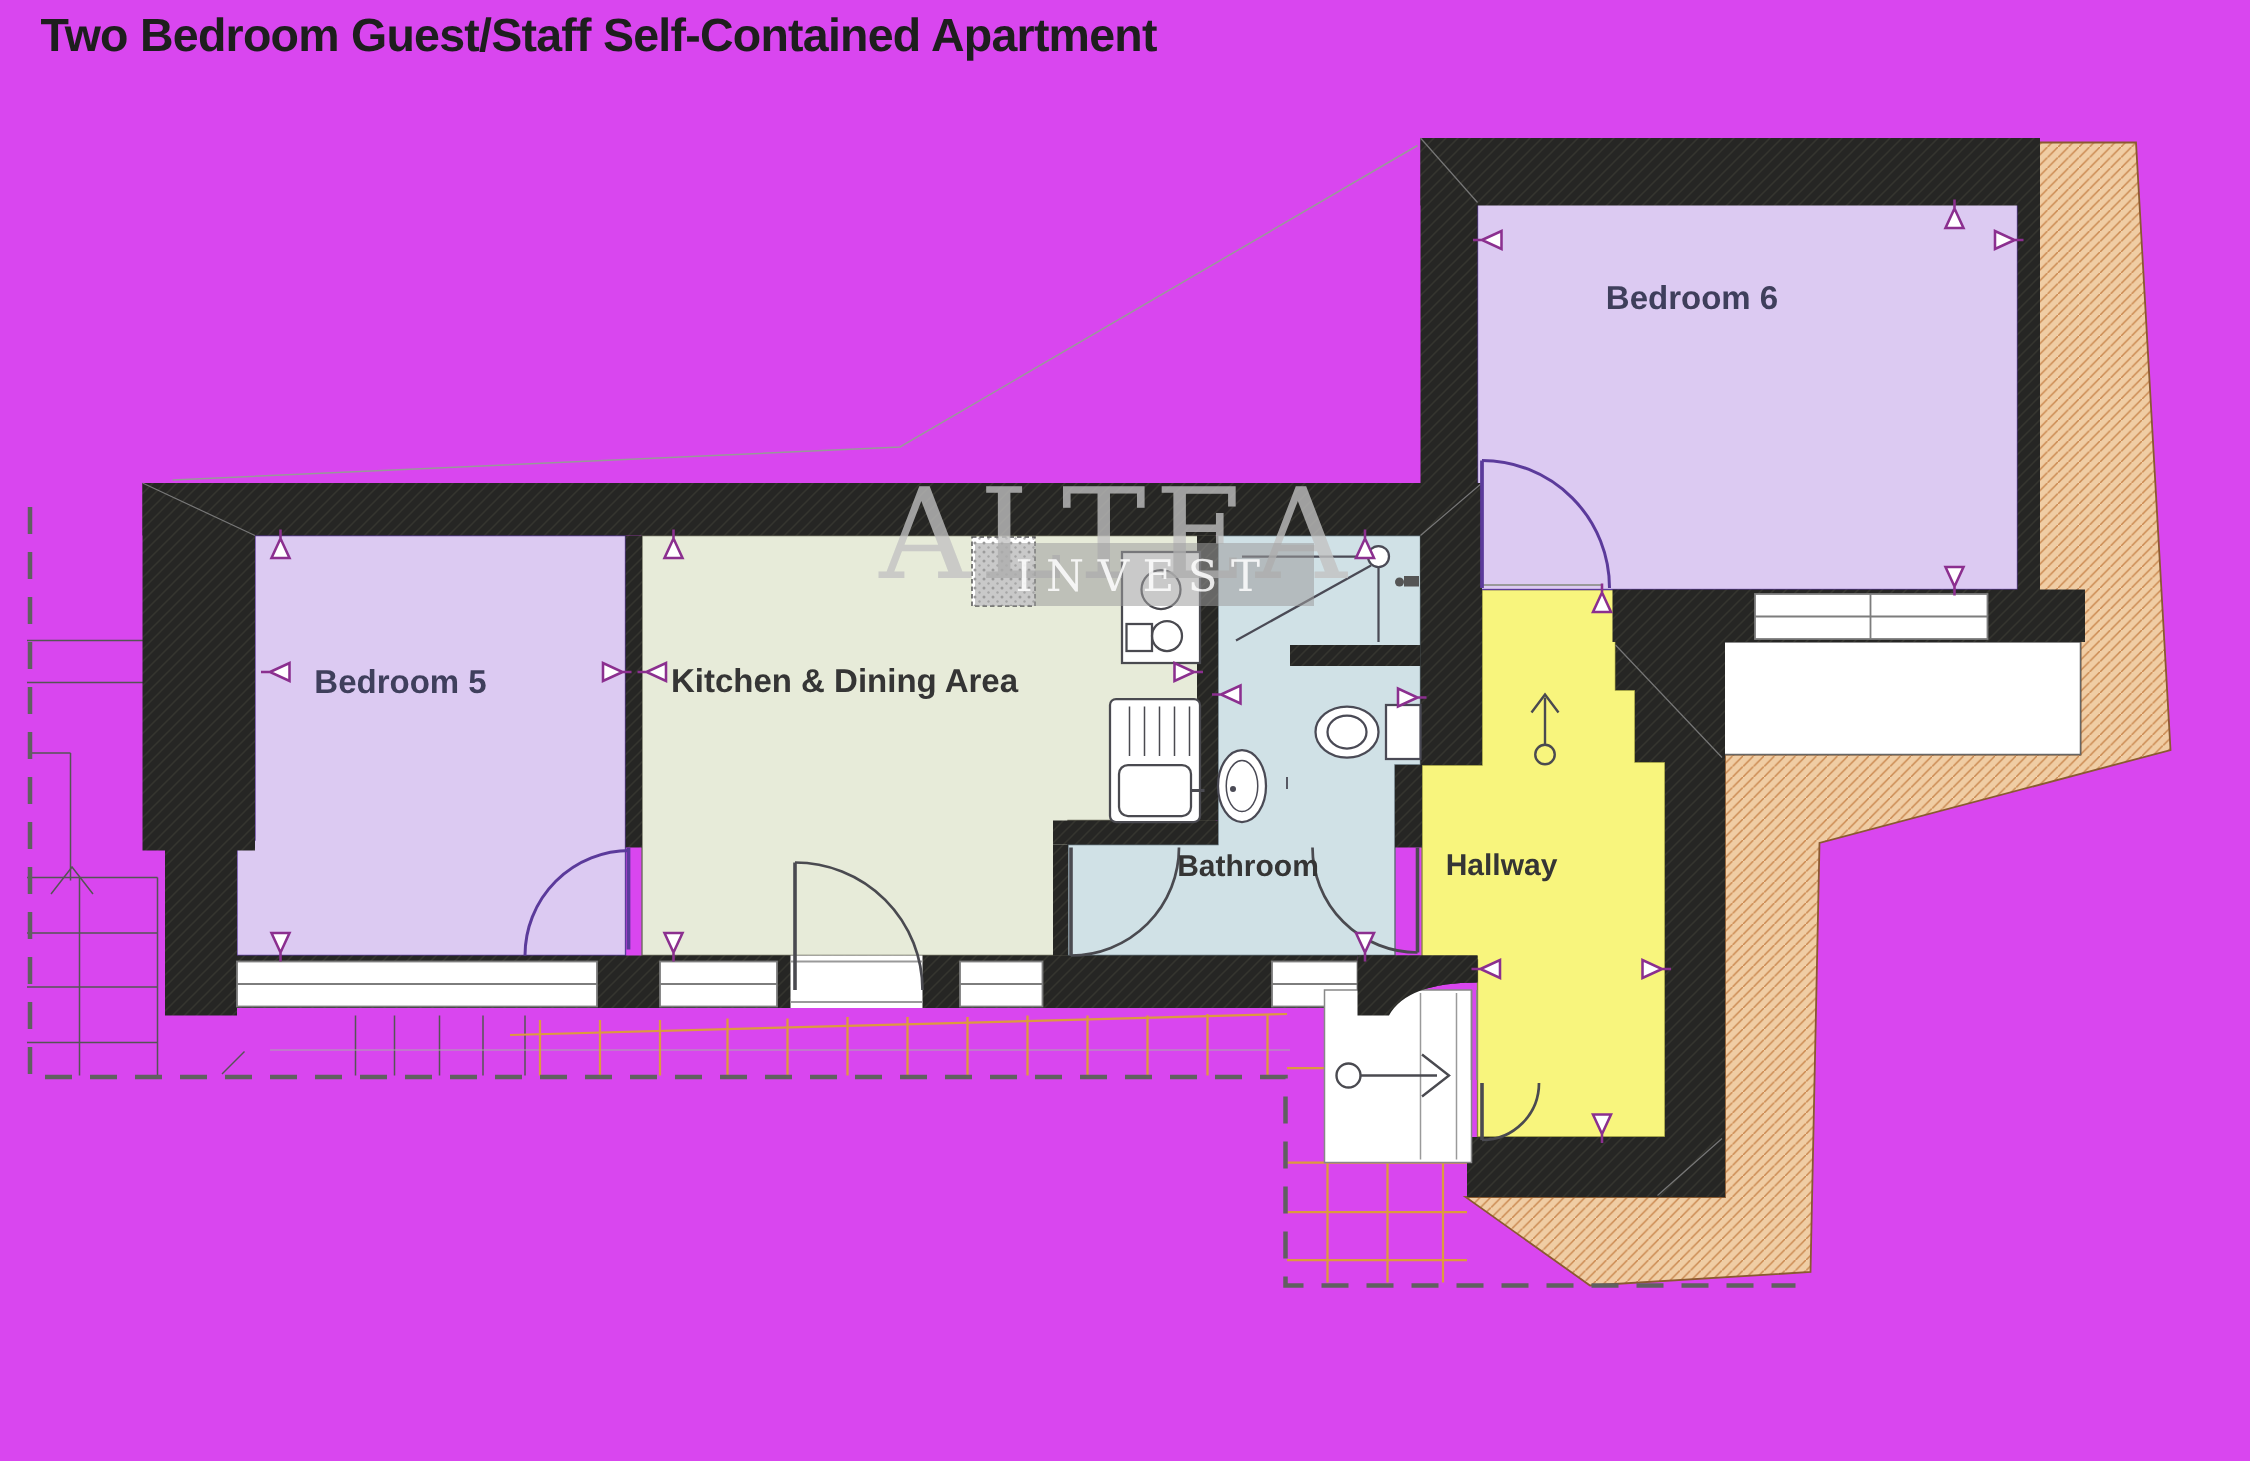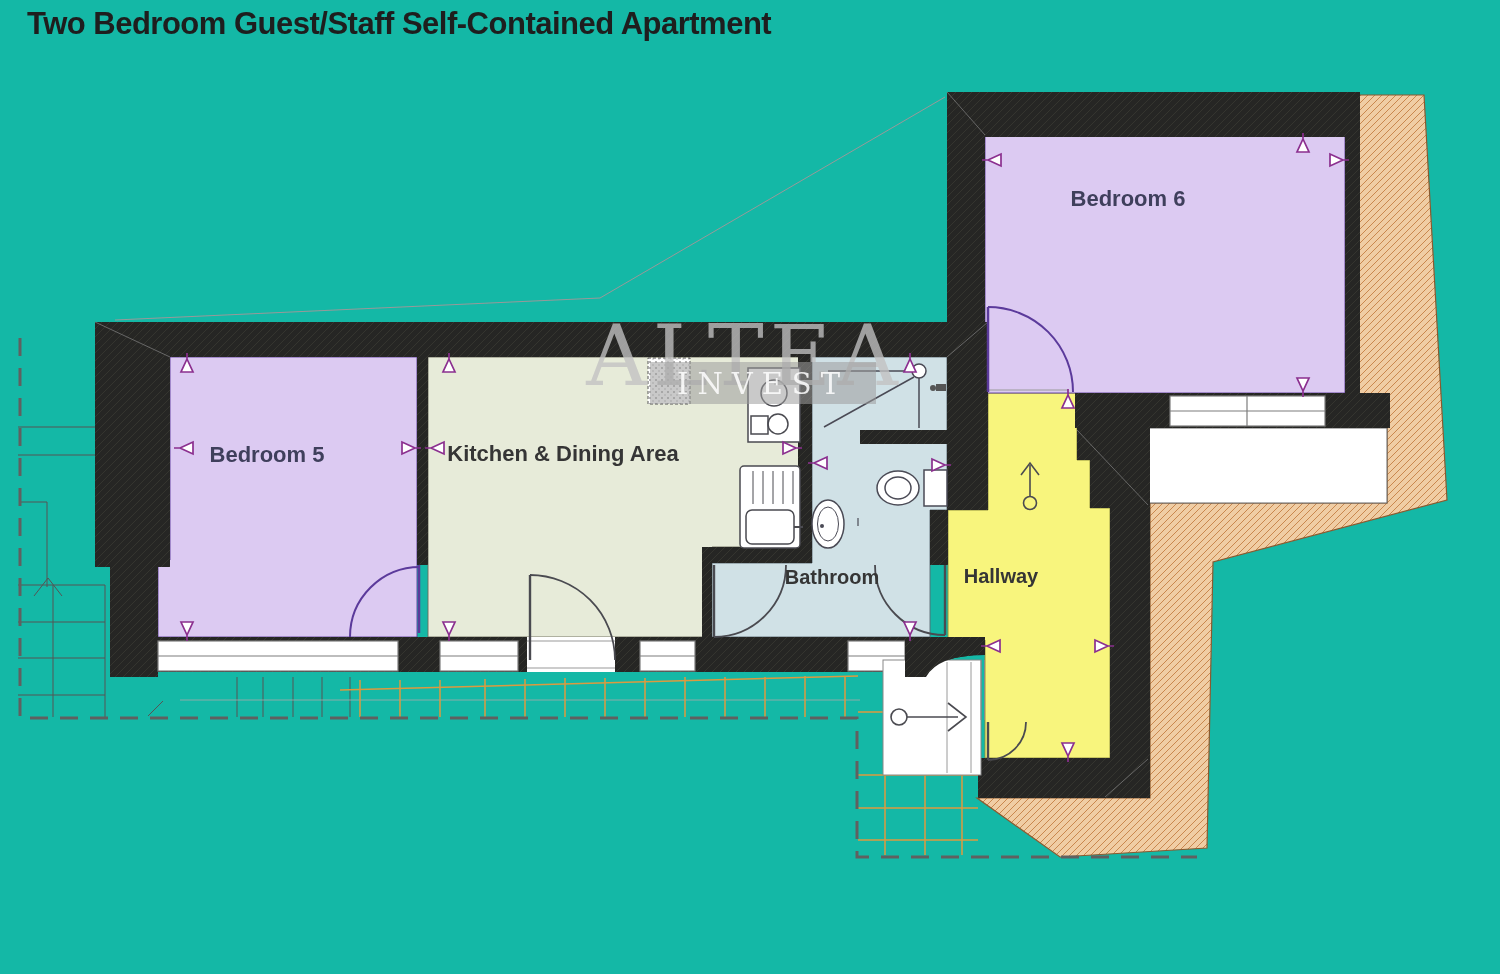--- a/index.html
+++ b/index.html
@@ -1,16 +1,16 @@
 <!DOCTYPE html>
 <html><head>
 <meta charset="utf-8">
 <style>
   html,body{margin:0;padding:0;background:#ffffff;}
-  .canvas{position:relative;width:1500px;height:974px;background:#14b8a6;overflow:hidden;
+  .canvas{position:relative;width:1500px;height:974px;background:#d946ef;overflow:hidden;
           font-family:"Liberation Sans", sans-serif;}
   .plan-title{position:absolute;left:27px;top:6px;margin:0;font-size:31px;font-weight:bold;
           color:#1e1e1e;letter-spacing:-0.5px;font-family:"Liberation Sans", sans-serif;}
   svg{position:absolute;left:0;top:0;}
   .room-label{font-family:"Liberation Sans", sans-serif;font-weight:bold;}
   .wm-big{font-family:"DejaVu Serif", serif;}
   .wm-small{font-family:"DejaVu Serif", serif;}
 </style>
 </head>
 <body>

